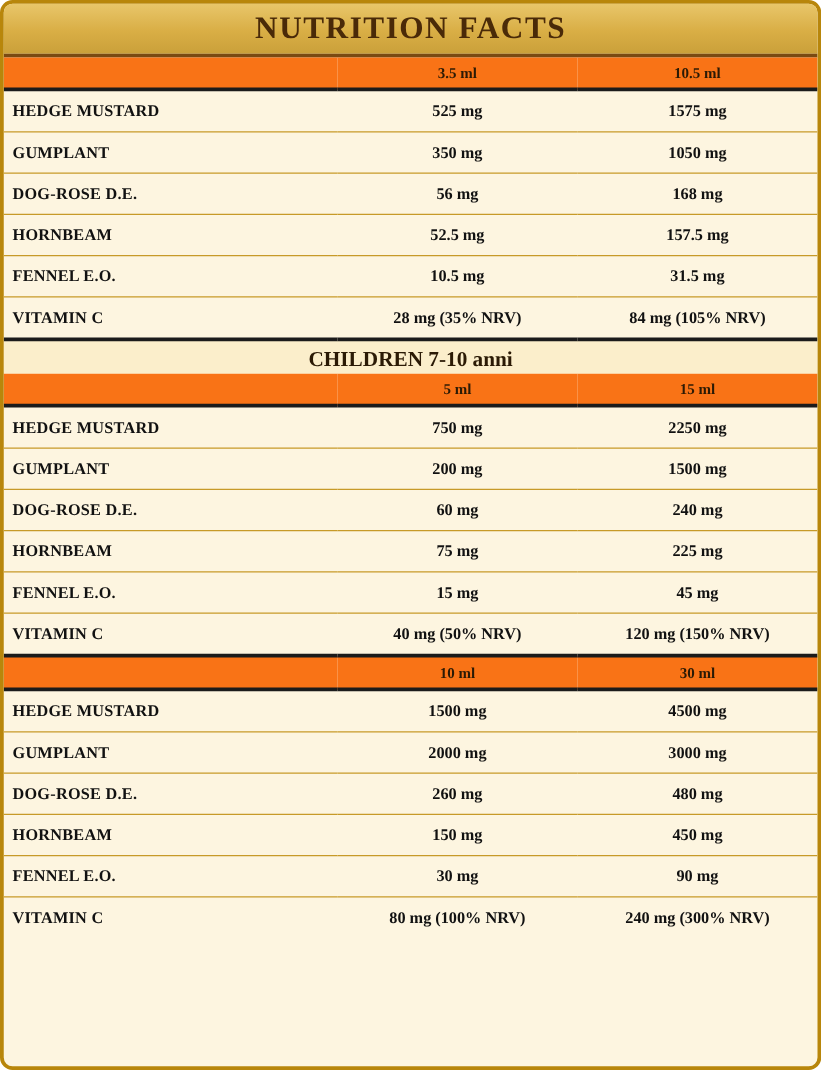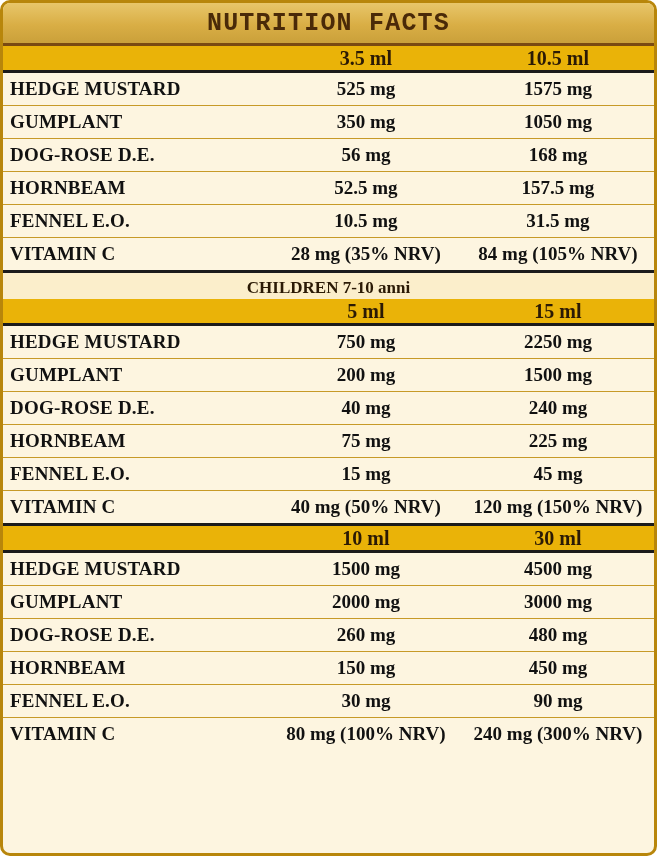--- a/index.html
+++ b/index.html
@@ -26,21 +26,21 @@
     border-bottom: 3px solid #7a4a12;
     display: flex;
     align-items: center;
     justify-content: center;
   }
   .title-bar .title {
     font-size: 25px;
     font-weight: bold;
     letter-spacing: 1.2px;
     color: #4a2a08;
-    font-family: Liberation Mono, monospace;
+    font-family: Liberation Serif, serif;
   }
   table.facts {
     width: 100%;
     border-collapse: collapse;
     table-layout: fixed;
   }
   table.facts td {
     padding: 0;
     vertical-align: middle;
   }
@@ -51,34 +51,34 @@
   tr.group-head td {
     background: #fbeecb;
     text-align: center;
     font-size: 17px;
     font-weight: bold;
     color: #2b1a05;
     padding-top: 4px;
     height: 22px;
   }
   tr.group-doses td {
-    background: #eab308;
+    background: #f97316;
     text-align: center;
-    font-size: 20px;
+    font-size: 12px;
     font-weight: bold;
     color: #2b1a05;
     height: 24px;
     border-bottom: 3px solid #1b1b1b;
   }
   tr.group-doses td.col-name { border-bottom: 3px solid #1b1b1b; }
 
   tr.data td {
     height: 32px;
     border-bottom: 1.5px solid #c79a28;
-    font-size: 19px;
+    font-size: 13px;
     color: #111;
   }
   tr.data td.name {
     font-weight: bold;
     padding-left: 7px;
     text-align: left;
     white-space: nowrap;
     letter-spacing: 0.2px;
   }
   tr.data td.val {
@@ -154,21 +154,21 @@
         <td class="val col-a">750 mg</td>
         <td class="val col-b">2250 mg</td>
       </tr>
       <tr class="data">
         <td class="name col-name">GUMPLANT</td>
         <td class="val col-a">200 mg</td>
         <td class="val col-b">1500 mg</td>
       </tr>
       <tr class="data">
         <td class="name col-name">DOG-ROSE D.E.</td>
-        <td class="val col-a">40 mg</td>
+        <td class="val col-a">60 mg</td>
         <td class="val col-b">240 mg</td>
       </tr>
       <tr class="data">
         <td class="name col-name">HORNBEAM</td>
         <td class="val col-a">75 mg</td>
         <td class="val col-b">225 mg</td>
       </tr>
       <tr class="data">
         <td class="name col-name">FENNEL E.O.</td>
         <td class="val col-a">15 mg</td>

